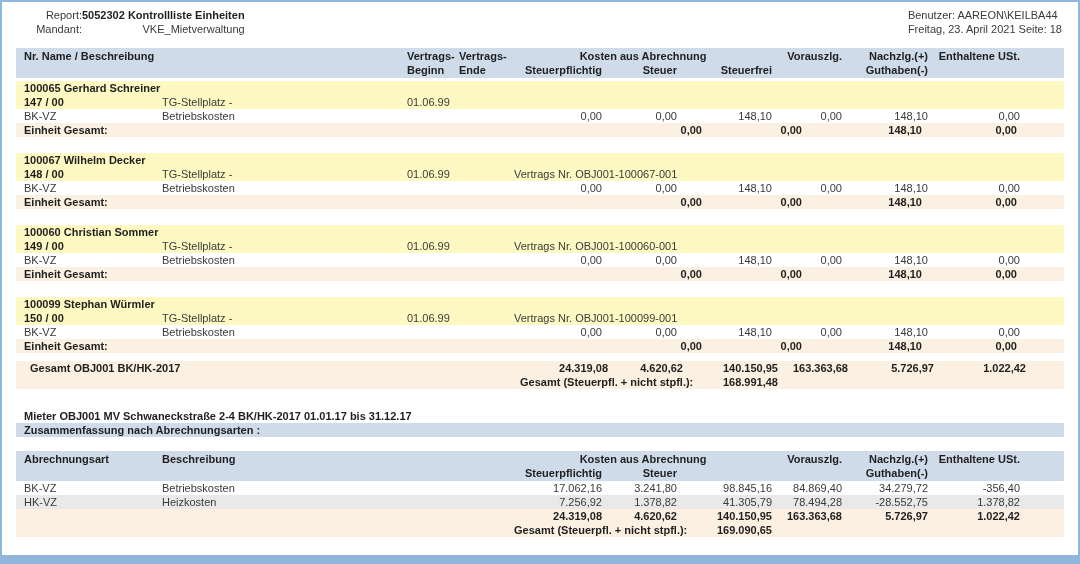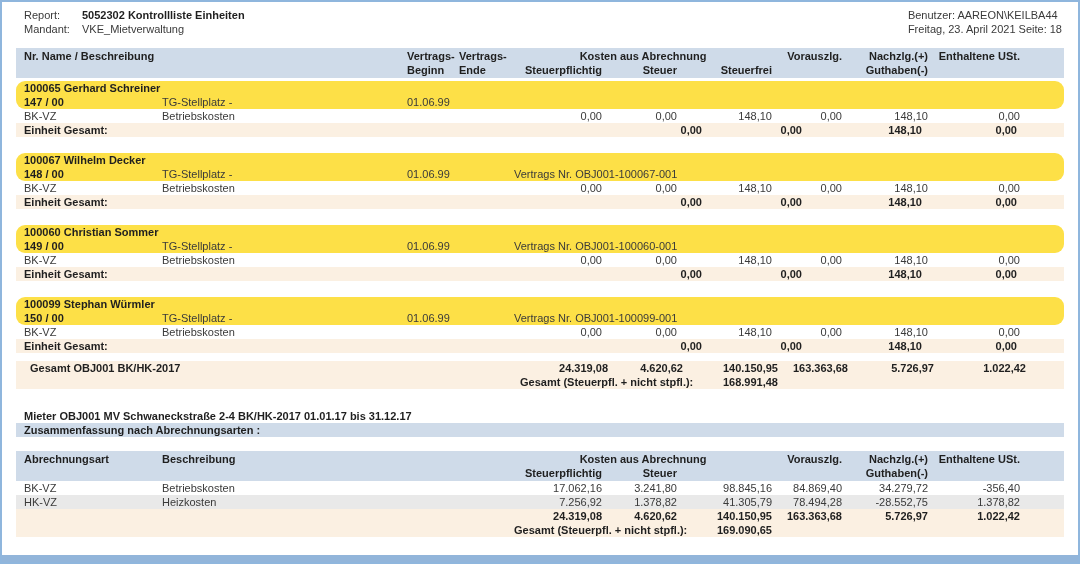--- a/index.html
+++ b/index.html
@@ -11,39 +11,39 @@
     border:2px solid #8fb6dd;
     font-family:"Liberation Sans", sans-serif;
     font-size:11px;
     color:#3a3a3a;
     overflow:hidden;
     white-space:nowrap;
   }
   .b{font-weight:700;color:#1f1f1f;}
   
   .rep-head{display:flex;justify-content:space-between;padding:6px 16px 0 22px;line-height:14px;}
-  .rep-left{display:grid;grid-template-columns:58px auto;}
+  .rep-left{display:grid;grid-template-columns:58px auto;text-align:right;}
   .rep-right{text-align:left;}
   
   .content{margin:0 14px;}
   
   .r{
     display:grid;
     grid-template-columns:138px 245px 52px 55px 88px 75px 95px 70px 86px 92px 1fr;
     padding-left:8px;
     line-height:14px;
     align-items:end;
   }
   .n{text-align:right;}
   .ctr{text-align:center;}
   .g3{grid-column:3}.g4{grid-column:4}.g5{grid-column:5}.g9{grid-column:9}
   .sp57{grid-column:5/8}.sp13{grid-column:1/3}.sp15{grid-column:1/5}.sp56{grid-column:5/7}
   
   .hband{background:#cfdbe9;padding:1px 0;}
-  .uband{background:#fde047;border-radius:9px;}
+  .uband{background:#fef9c3;}
   .cream{background:#fbf0e2;gap:25px;}
   .grayrow{background:#e9e9e9;}
   .blueline{background:#cfdbe9;}
   .mt3{margin-top:3px;}
   .mt8{margin-top:8px;padding-left:6px;}
   .mt14{margin-top:14px;}
   .mt16{margin-top:16px;}
   .mt20{margin-top:20px;}
   .mt12{margin-top:12px;}
   .sec-title{padding-left:8px;line-height:14px;}

